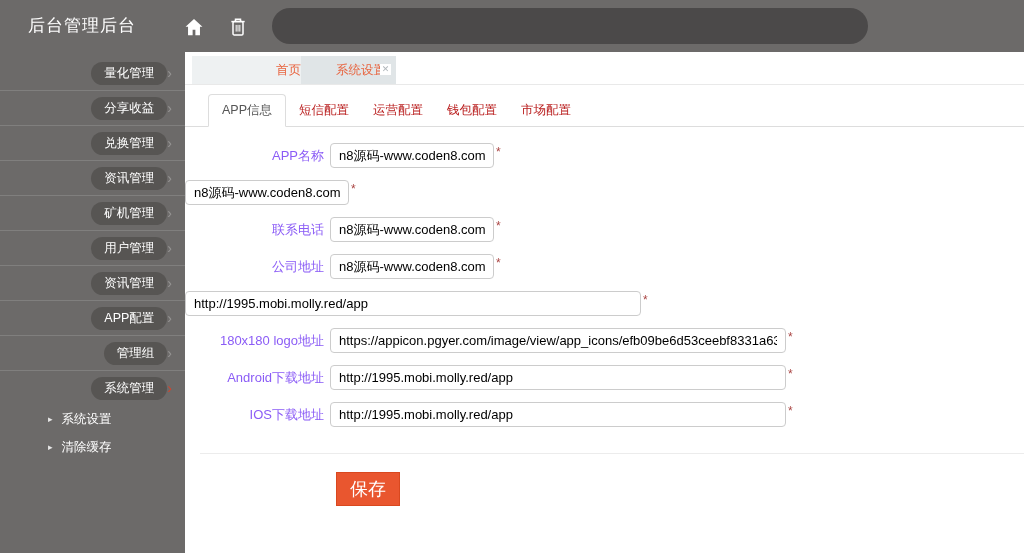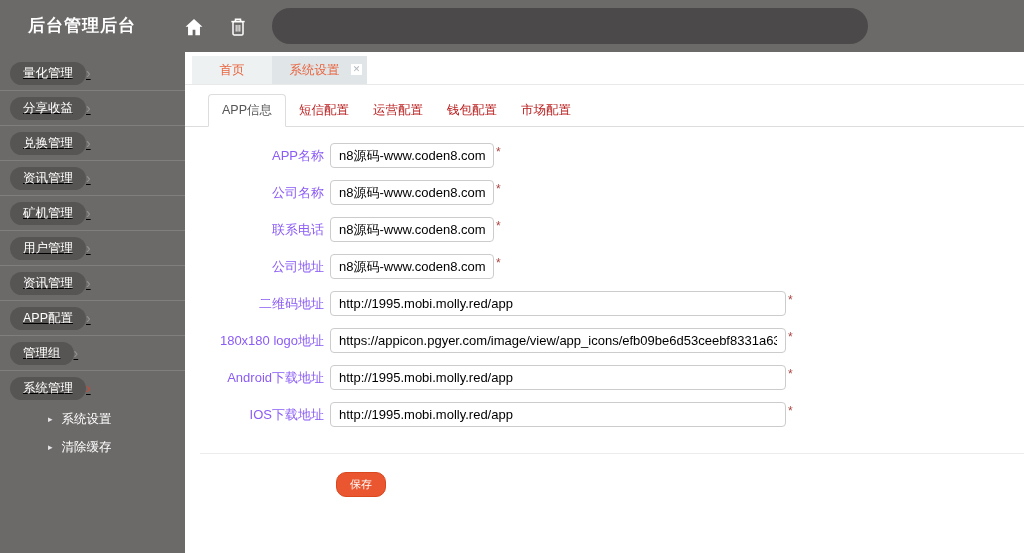--- a/index.html
+++ b/index.html
@@ -8,61 +8,60 @@
     background:#fff;font-family:"Liberation Sans", sans-serif;
     -webkit-font-smoothing:antialiased;
   }
   
   .topbar{
     position:absolute;top:0;left:0;width:1024px;height:52px;
     background:#6c6a69;z-index:5;
   }
   .brand{
     position:absolute;left:28px;top:0;height:52px;line-height:52px;
-    color:#fff;font-size:17px;font-weight:bold;letter-spacing:1px;
+    color:#fff;font-size:17px;font-weight:normal;letter-spacing:1px;
   }
   .top-icon{position:absolute;top:16px;width:22px;height:22px;cursor:pointer;}
   .top-icon.home{left:183px;}
   .top-icon.trash{left:228px;}
   .search-pill{
     position:absolute;left:272px;top:8px;width:596px;height:36px;
     background:#4b4949;border-radius:18px;
   }
   
   .sidebar{
     position:absolute;top:52px;left:0;width:185px;height:501px;
     background:#6c6a69;padding-top:4px;box-sizing:border-box;
   }
   .side-item{
-    height:34px;display:flex;align-items:center;justify-content:flex-start;
+    height:34px;display:flex;align-items:center;justify-content:flex-end;
     padding:0 13px 0 10px;border-bottom:1px solid rgba(255,255,255,0.14);
     cursor:pointer;
-    text-decoration:underline;
   }
   .side-pill{
     background:#575553;color:#fff;font-size:12.5px;
     padding:3px 13px;border-radius:999px;white-space:nowrap;
   }
   .side-chevron{color:rgba(255,255,255,0.28);font-size:14px;line-height:1;}
   .side-item.expanded{border-bottom:none;}
   .side-item.expanded .side-chevron{color:#d0452e;}
   .side-sub{
     height:28px;display:flex;align-items:center;gap:9px;
     padding-left:48px;color:#fff;font-size:12.5px;cursor:pointer;
   }
   .side-sub-arrow{color:#e8e8e8;font-size:9px;}
   
   .content{position:absolute;top:52px;left:185px;width:839px;height:501px;background:#fff;}
   .tabstrip{
     height:33px;border-bottom:1px solid #e9e9e9;
     display:flex;align-items:flex-end;padding-left:7px;box-sizing:border-box;
   }
   .tab{
-    height:28px;display:flex;align-items:center;justify-content:center;
-    font-size:12.5px;color:#e8643f;cursor:pointer;position:relative;
+    height:28px;display:flex;align-items:center;justify-content:flex-end;
+    font-size:12.5px;color:#e8643f;cursor:pointer;position:relative;padding-left:29px;
   }
   .tab.active-tab{width:80px;background:#eef1f2;}
   .tab.gray-tab{width:95px;background:#e0e5e7;padding-right:10px;box-sizing:border-box;}
   .tab-close{
     position:absolute;right:5px;top:8px;width:11px;height:11px;background:#fff;
     color:#b0b6ba;font-size:9px;line-height:11px;text-align:center;cursor:pointer;
   }
   .subtabs{
     height:42px;border-bottom:1px solid #ddd;
     display:flex;align-items:flex-end;padding-left:23px;box-sizing:border-box;
@@ -89,21 +88,21 @@
   }
   .frow input.short{width:164px;}
   .frow input.long{width:456px;}
   .star{
     color:#a94442;font-size:12px;margin-left:2px;
     align-self:flex-start;margin-top:3px;line-height:1;
   }
   .divider{border:none;border-top:1px solid #ececec;margin:26px 0 0 15px;}
   .save-btn{
     display:inline-block;margin:18px 0 0 151px;background:#e9562f;color:#fff;
-    border:1px solid #d9481f;border-radius:10px;font-size:11px;padding:4px 13px;
+    border:1px solid #d9481f;border-radius:0;font-size:18px;padding:4px 13px;
     cursor:pointer;font-family:"Liberation Sans", sans-serif;
   }
 </style>
 </head>
 <body>
 
 <div class="topbar">
   <span class="brand">后台管理后台</span>
   <span class="top-icon home">
     <svg width="22" height="22" viewBox="0 0 24 24">
@@ -193,36 +192,34 @@
       <div class="subtab">市场配置</div>
     </div>
 
   <div class="form" id="form-rows">
       <div class="frow">
     <span class="flabel">APP名称</span>
     <input type="text" class="short" value="n8源码-www.coden8.com" style="">
     <span class="star">*</span>
   </div>
       <div class="frow">
-    <span class="flabel">公司名称</span>
     <input type="text" class="short" value="n8源码-www.coden8.com" style="">
     <span class="star">*</span>
   </div>
       <div class="frow">
     <span class="flabel">联系电话</span>
     <input type="text" class="short" value="n8源码-www.coden8.com" style="">
     <span class="star">*</span>
   </div>
       <div class="frow">
     <span class="flabel">公司地址</span>
     <input type="text" class="short" value="n8源码-www.coden8.com" style="">
     <span class="star">*</span>
   </div>
       <div class="frow">
-    <span class="flabel">二维码地址</span>
     <input type="text" class="long" value="http://1995.mobi.molly.red/app" style="">
     <span class="star">*</span>
   </div>
       <div class="frow">
     <span class="flabel">180x180 logo地址</span>
     <input type="text" class="long" value="https://appicon.pgyer.com/image/view/app_icons/efb09be6d53ceebf8331a638117d1591/120" style="">
     <span class="star">*</span>
   </div>
       <div class="frow">
     <span class="flabel">Android下载地址</span>

